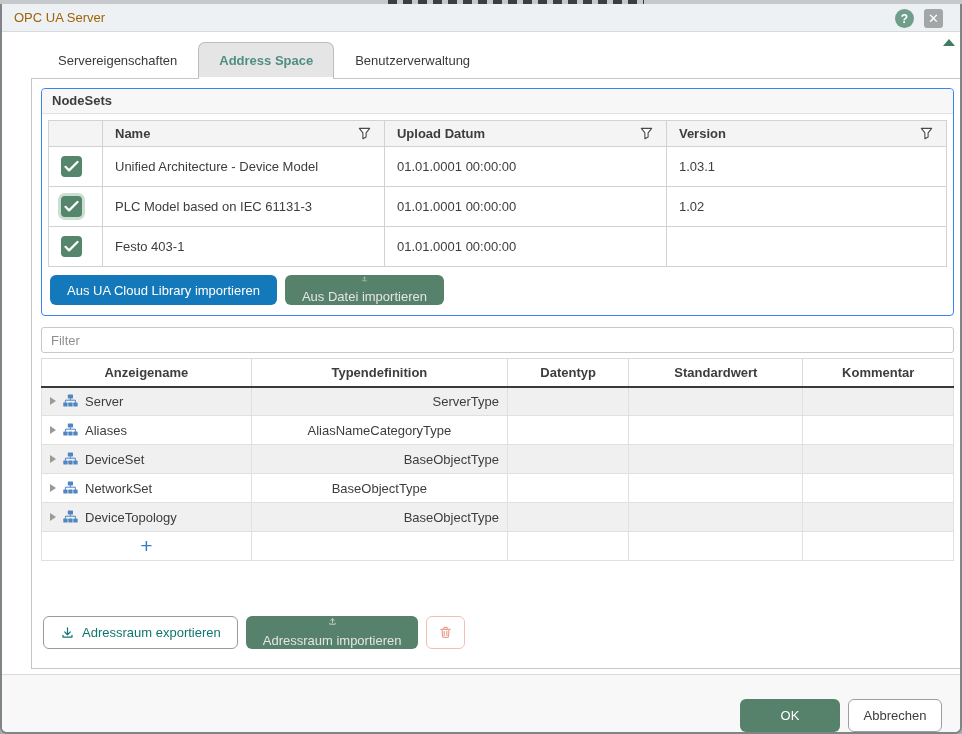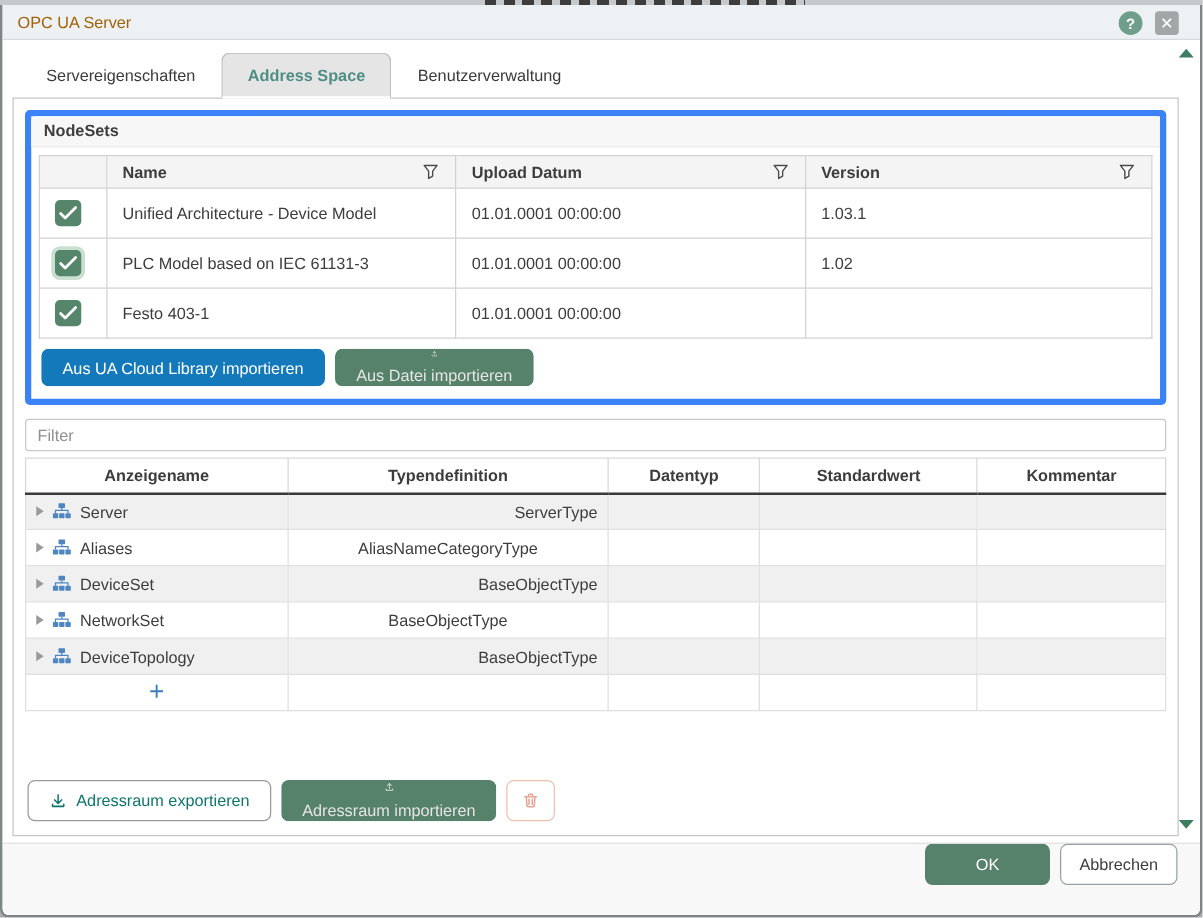--- a/index.html
+++ b/index.html
@@ -48,21 +48,21 @@
   }
   .close-icon {
     position:absolute; right:17px; top:5px;
     width:19px; height:19px; border-radius:3px;
     background:#a3a6a6; color:#fff;
     font-size:13px; line-height:19px; text-align:center;
     cursor:default;
   }
 
   
-  .content { flex:1 1 auto; position:relative; background:#fff; }
+  .content { flex:1 1 auto; position:relative; background:#fff;margin-left:21px; }
 
   .tabs {
     position:absolute; top:10px; left:14px;
     display:flex; z-index:3;
   }
   .tab {
     height:36px; line-height:35px;
     padding:0 20px;
     color:#3a3a3a;
     border:1px solid transparent; border-bottom:none;
@@ -85,21 +85,21 @@
     width:933px; height:591px;
     border:1px solid #c6c6c6;
     background:#fff;
     padding:0 9px;
     z-index:2;
   }
 
   
   .groupbox {
     margin-top:9px;
-    border:5px solid #3b82f6; border-radius:4px;
+    border:1px solid #3b82f6; border-radius:4px;
     background:#fff;
   }
   .groupbox-header {
     height:25px; line-height:24px;
     background:#f7f7f7;
     border-bottom:1px solid #e2e2e2;
     border-radius:4px 4px 0 0;
     font-weight:bold;
     padding-left:10px;
   }
@@ -216,21 +216,21 @@
     cursor:pointer;
   }
   .scroll-up   { top:7px;    border-bottom:7px solid #3f7d62; }
   .scroll-down { bottom:11px; border-top:7px solid #3f7d62; }
 
   
   .footer {
     flex:0 0 58px;
     background:#f8f8f8;
     border-top:1px solid #dcdcdc;
-    display:flex; align-items:flex-start; justify-content:flex-end;
+    display:flex; align-items:flex-end; justify-content:flex-end;
     gap:8px;
     padding:0 18px;
   }
   .footer .btn { height:33px; justify-content:center; }
   .btn-ok { width:100px; background:#56816a; color:#fff; }
   .btn-cancel { width:94px; background:#fff; border-color:#9aa0a2; color:#3d3d3d; }
 </style>
 </head>
 <body>
 

